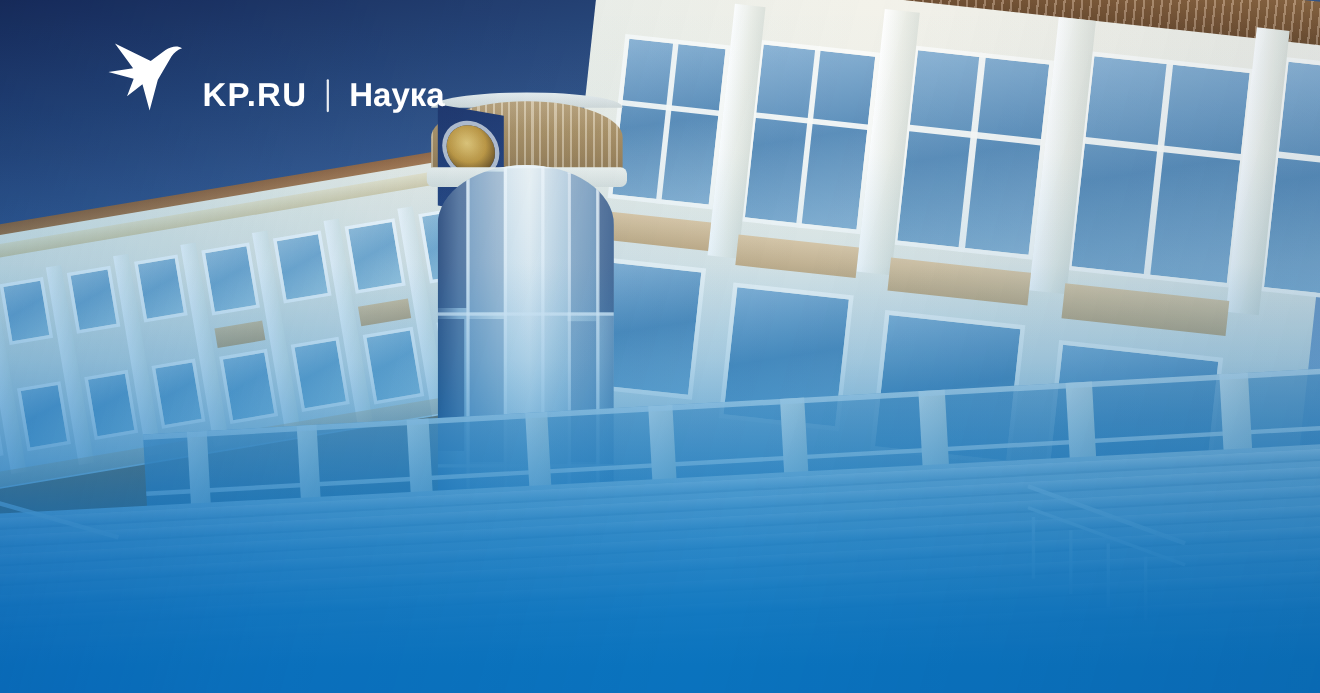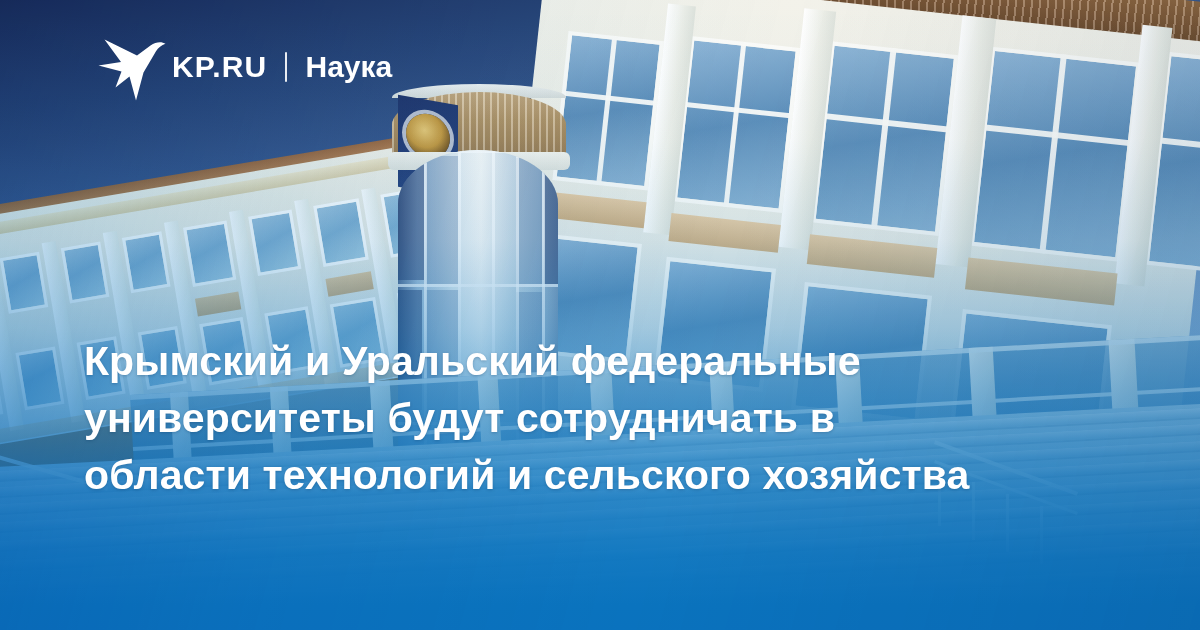--- a/index.html
+++ b/index.html
@@ -205,21 +205,21 @@
       rgba(12,124,196,0.22) 0%,
       rgba(12,124,196,0.06) 30%,
       rgba(12,124,196,0.00) 58%,
       rgba(8,60,110,0.10) 100%);
     mix-blend-mode:multiply;
   }
 
   
   .header{
     position:absolute;left:96px;top:32px;
-    display:flex;align-items:center;gap:4px;
+    display:flex;align-items:flex-end;gap:16px;
     z-index:40;
   }
   .logo-bird{width:72px;height:70px;display:block;}
   .brandrow{display:flex;align-items:center;gap:18px;}
   .brand{
     color:#ffffff;font-size:30px;font-weight:bold;letter-spacing:1.2px;
     line-height:1;white-space:nowrap;
   }
   .divider{
     width:2px;height:30px;background:#ffffff;opacity:.9;border-radius:1px;
@@ -415,15 +415,14 @@
         <path fill="#ffffff" d="M8.5 7.5 L41 23.5 L54.5 13.5 C60 9.8 65.5 9.2 69.5 11.8 C65.5 13.2 62.2 15.6 60 19.2 L47.5 40.5 L40 68.5 L33.5 44.5 L19.5 55.5 L25.5 39.5 L2.5 33.5 L25 30 Z"></path>
       </svg>
     </span>
     <span class="brandrow">
       <span class="brand">KP.RU</span>
       <span class="divider"></span>
       <span class="section">Наука</span>
     </span>
   </div>
 
-  <div class="headline">Крымский и Уральский федеральные университеты будут сотрудничать в области технологий и сельского хозяйства</div>
 
 </div>
 
 </body></html>

